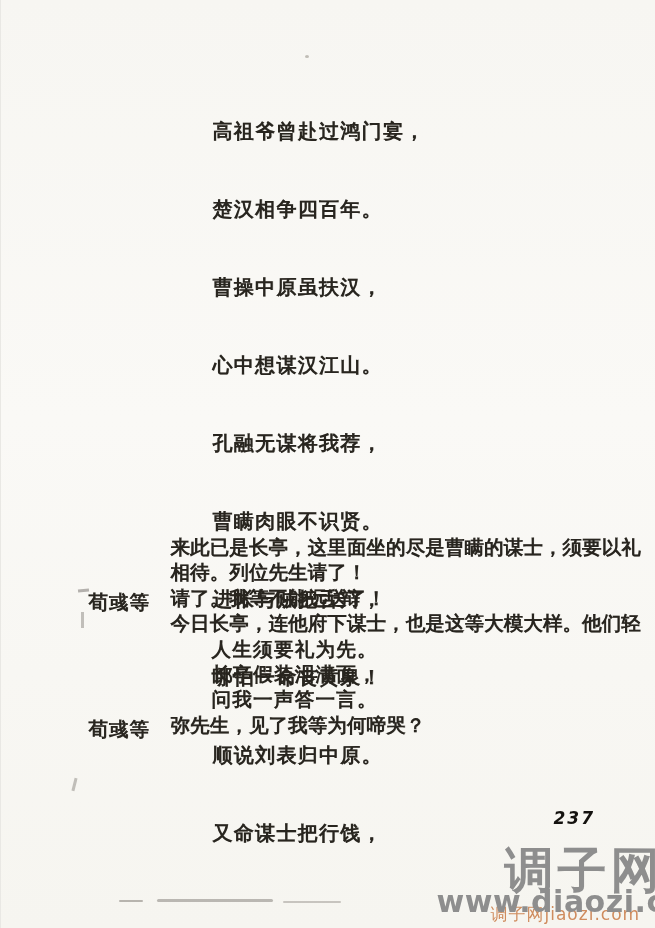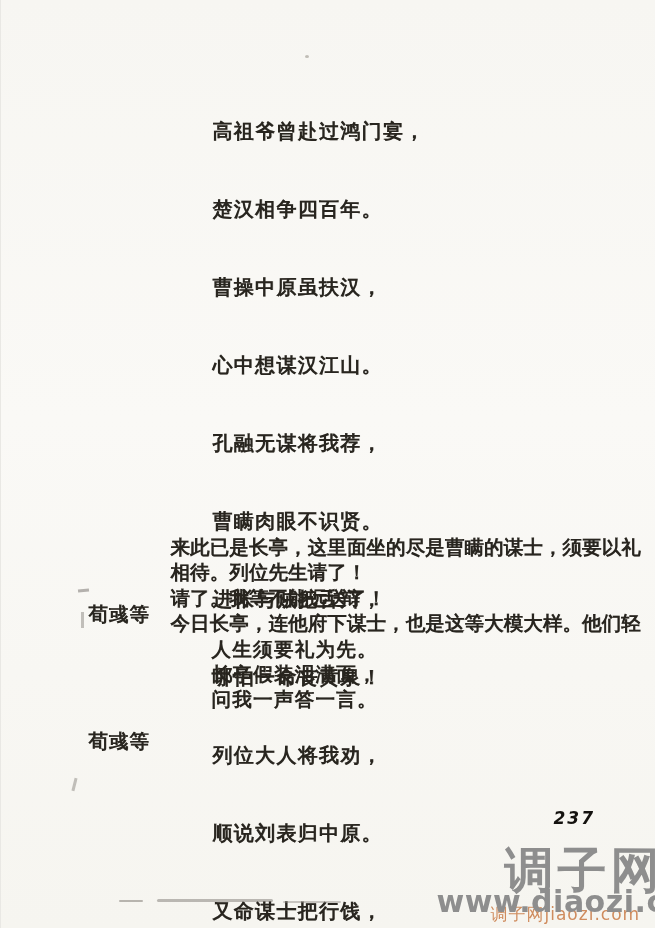--- a/index.html
+++ b/index.html
@@ -13,21 +13,21 @@
   .ink { text-shadow:0.3px 0.3px 0 rgba(40,36,30,.38); font-weight:600; }
 
   
   .verse1 { position:absolute; left:212px; top:66px; font-size:20px;
             line-height:26px; letter-spacing:1.3px; white-space:pre; }
   .verse-line { height:26px; }
 
   
   .dialog { position:absolute; left:0; top:534px; width:655px; font-size:19.5px; }
   .d-row  { position:relative; height:25.4px; }
-  .d-speaker { position:absolute; left:88px; top:16px; letter-spacing:1px; white-space:pre;font-family:Liberation Mono, monospace; }
+  .d-speaker { position:absolute; left:88px; top:4px; letter-spacing:1px; white-space:pre;font-family:Liberation Mono, monospace; }
   .d-text    { position:absolute; left:170px; top:0; white-space:pre; letter-spacing:0.1px; }
   .d-row.indent .d-text { left:211px; letter-spacing:1.3px; }
 
   
   .page-number {
     position:absolute; left:553px; top:808px;
     font-family:"DejaVu Sans","Liberation Sans",sans-serif;
     font-size:17px; font-weight:700; font-style:italic;
     letter-spacing:2px; color:#14120f;
   }
@@ -69,21 +69,20 @@
 
   <div class="verse1 ink">
     <div class="verse-line">高祖爷曾赴过鸿门宴，</div>
     <div class="verse-line">楚汉相争四百年。</div>
     <div class="verse-line">曹操中原虽扶汉，</div>
     <div class="verse-line">心中想谋汉江山。</div>
     <div class="verse-line">孔融无谋将我荐，</div>
     <div class="verse-line">曹瞒肉眼不识贤。</div>
     <div class="verse-line">进帐与贼把舌辩，</div>
     <div class="verse-line">哪怕一命丧黄泉！</div>
-    <div class="verse-line">列位大人将我劝，</div>
     <div class="verse-line">顺说刘表归中原。</div>
     <div class="verse-line">又命谋士把行饯，</div>
     
     
     
     
     
     
     
   </div>
@@ -112,20 +111,21 @@
     <div class="d-row indent">
       <span class="d-speaker"></span>
       <span class="d-text">长亭假装泪满面，</span>
     </div>
     <div class="d-row indent">
       <span class="d-speaker"></span>
       <span class="d-text">问我一声答一言。</span>
     </div>
     <div class="d-row">
       <span class="d-speaker">荀彧等</span>
+      <span class="d-text">弥先生，见了我等为何啼哭？</span>
     </div>
   </div>
 
   <div class="page-number">237</div>
 
   <div class="wm-sub">调子网jiaozi.com</div>
   <div class="wm-name">调子网</div>
   <div class="wm-url">www.diaozi.com</div>
 
   <div class="artifact speck1"></div>

